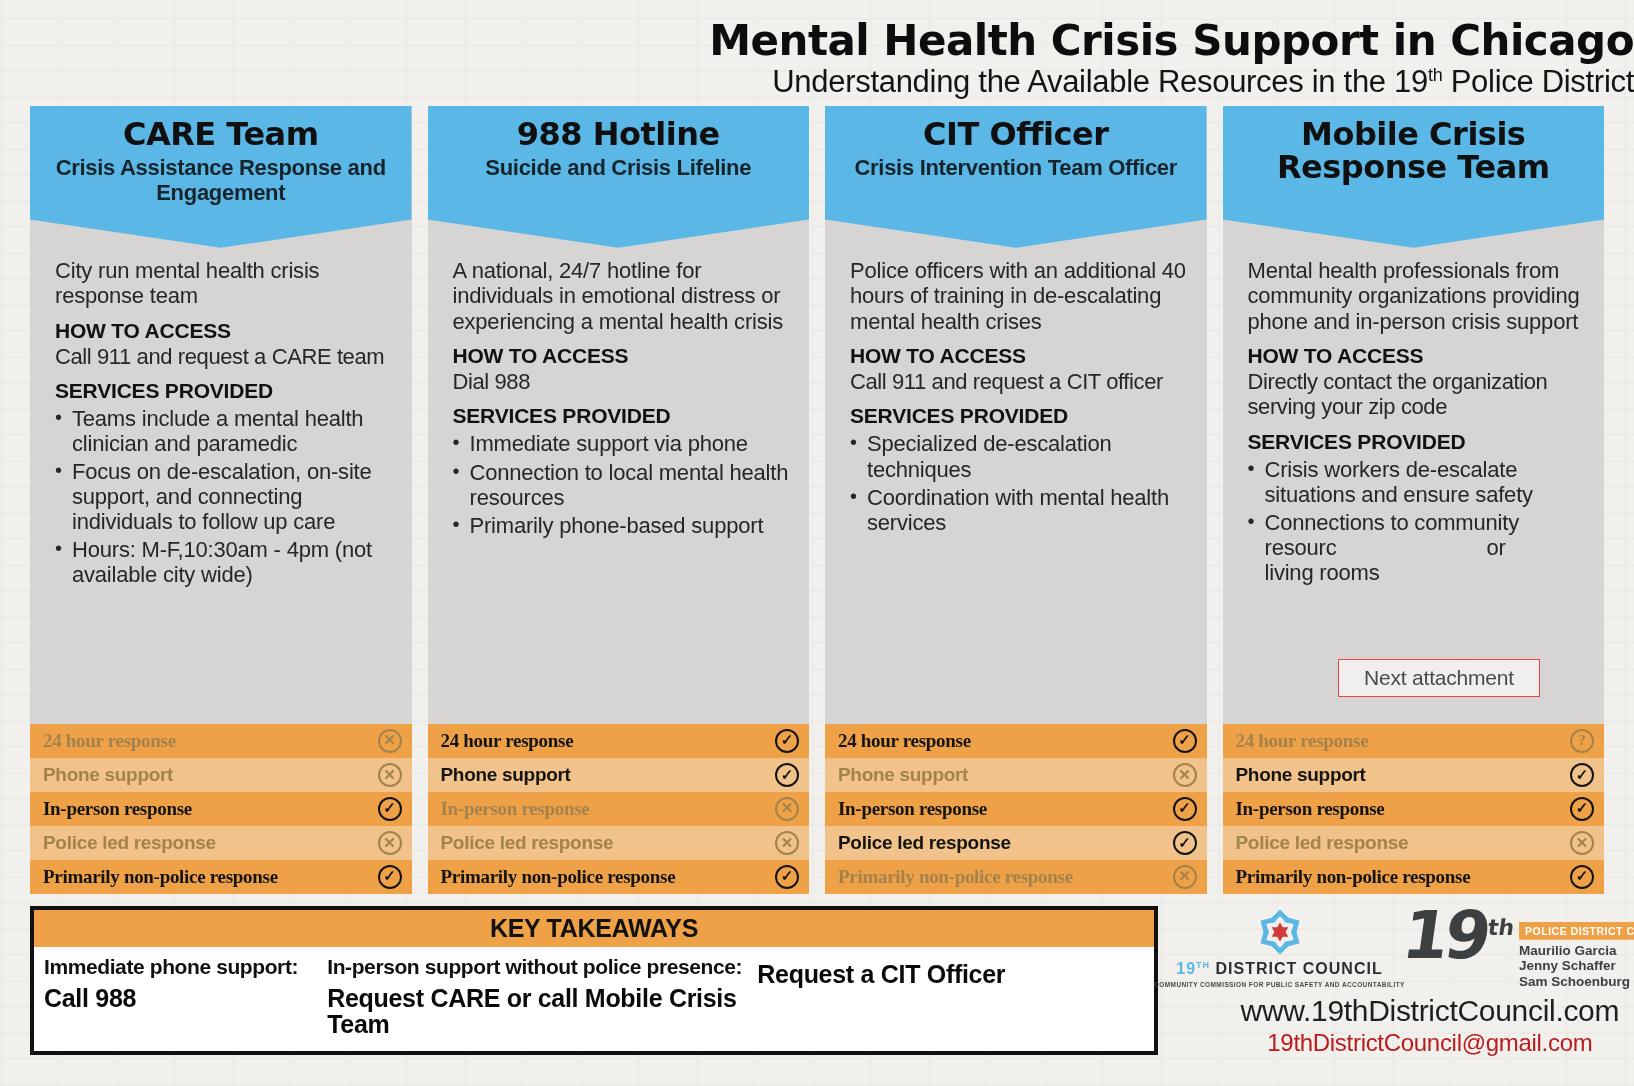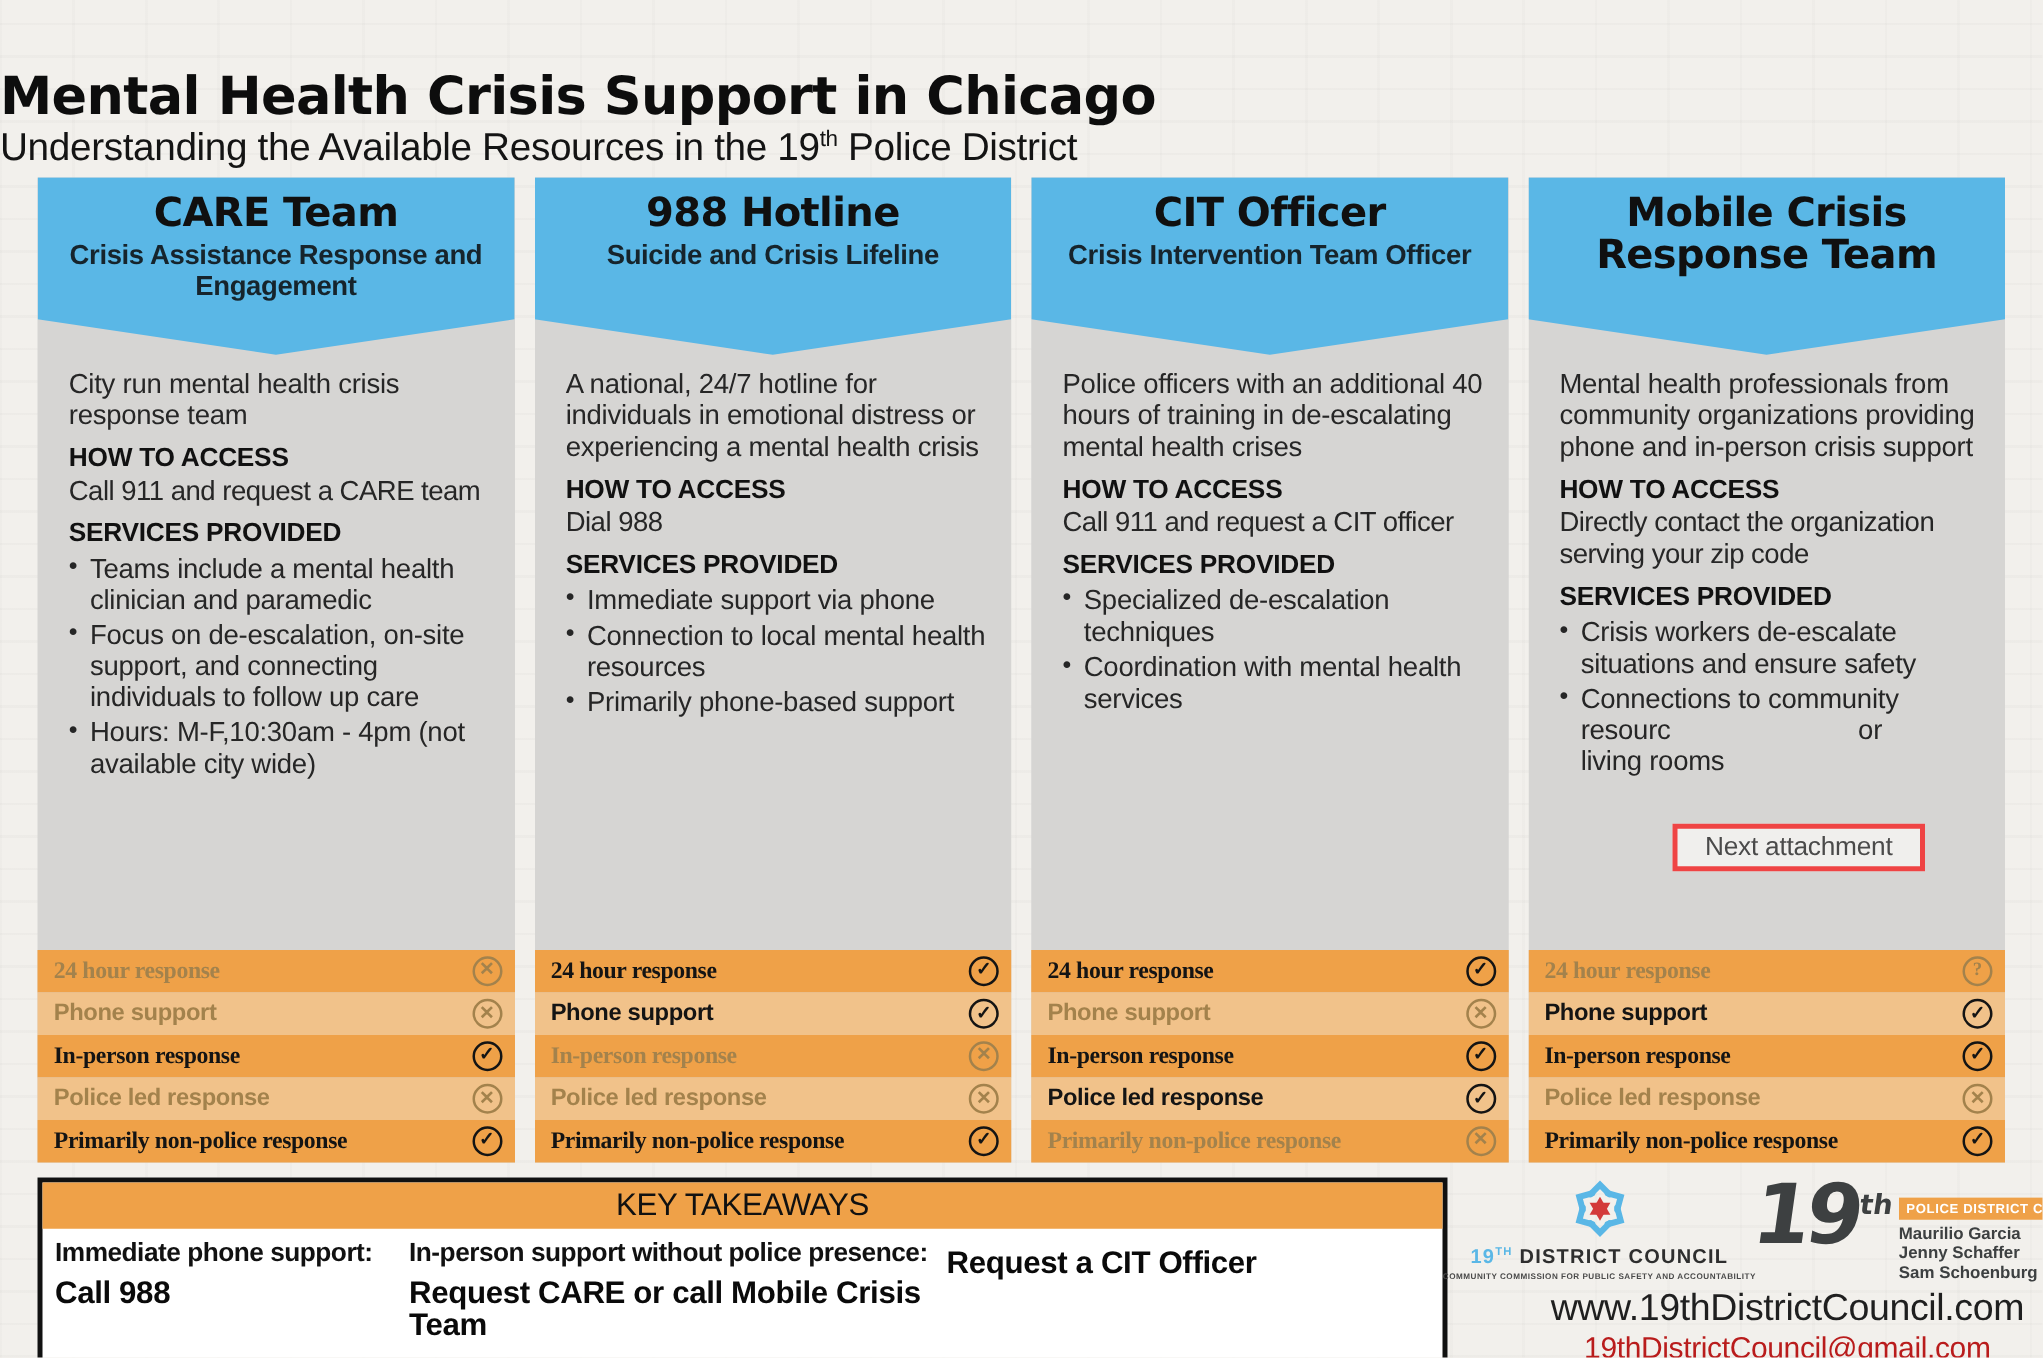--- a/index.html
+++ b/index.html
@@ -11,21 +11,21 @@
   body{
     font-family:"Liberation Sans", sans-serif;
     color:var(--ink);
     background:
       repeating-linear-gradient(0deg, rgba(0,0,0,0.02) 0 2px, rgba(0,0,0,0) 2px 26px),
       repeating-linear-gradient(90deg, rgba(0,0,0,0.015) 0 2px, rgba(0,0,0,0) 2px 58px),
       #f2f0ec;
     position:relative; overflow:hidden;
   }
   
-  .page-head{text-align:left; padding-top:18px;margin-top:36px;}
+  .page-head{text-align:right; padding-top:18px;}
   .page-title{
     font-family:"DejaVu Sans", sans-serif;
     font-size:42px; font-weight:800; letter-spacing:-0.5px; color:#0d0d0d; line-height:1.1;
   }
   .page-subtitle{font-size:31px; color:#141414; line-height:1.15; letter-spacing:-0.3px;}
   .page-subtitle sup{font-size:18px;}
   
   .columns{
     display:flex; gap:16px; padding:0 30px; margin-top:6px;
     height:788px; align-items:stretch;
@@ -68,21 +68,21 @@
   }
   .chk-yes .chk-icon{border:2.5px solid #141414; color:#141414;}
   .chk-no  .chk-icon{border:2px solid var(--muted); color:var(--muted);}
   
   .footer{display:flex; gap:14px; padding:12px 30px 0; align-items:flex-start;}
   .takeaways{
     width:1128px; flex:none; background:#ffffff; border:4px solid #111;
   }
   .tk-head{
     background:var(--odark); height:37px; display:flex; align-items:center; justify-content:center;
-    font-size:25px; font-weight:400; letter-spacing:-0.3px; color:#111;
+    font-size:25px; font-weight:700; letter-spacing:-0.3px; color:#111;
   }
   .tk-body{display:flex; padding:8px 10px 14px; gap:14px;}
   .tk-item1{width:275px;} .tk-item2{width:425px;} .tk-item3{width:395px;}
   .tk-label{font-size:21px; font-weight:700; letter-spacing:-0.4px; color:#111;}
   .tk-action{font-size:25px; font-weight:800; letter-spacing:-0.3px; color:#0a0a0a; margin-top:6px; line-height:1.05;}
   .footer-right{flex:1; display:flex; flex-direction:column; align-items:center;}
   .logos{display:flex; align-items:center; gap:16px; margin-top:2px;}
   .cc-logo{display:flex; flex-direction:column; align-items:center; width:215px;}
   .cc-mark{line-height:1;}
   .cc-name{font-size:16px; font-weight:800; letter-spacing:1px; color:#2e2e2e; margin-top:2px; white-space:nowrap;}
@@ -100,21 +100,21 @@
     background:var(--odark); color:#fff; font-size:10.5px; font-weight:800; letter-spacing:0.5px;
     padding:3px 10px 3px 6px; white-space:nowrap;
     clip-path:polygon(0 0,100% 0,95% 50%,100% 100%,0 100%);
   }
   .pdc-names{font-size:13.5px; font-weight:700; color:#3d4041; line-height:1.15; margin-top:3px;}
   .site-link{font-size:30px; color:#1f1f1f; letter-spacing:-0.3px; line-height:1.2; margin-top:4px;}
   .email-link{font-size:24px; color:#b91c1c; letter-spacing:-0.3px; line-height:1.2;}
   
   .tooltip{
     position:absolute; left:1338px; top:659px; width:202px; height:38px;
-    background:#f0efed; border:4px solid #ef4444; color:#4a4a4a;
+    background:#f0efed; border:1px solid #ef4444; color:#4a4a4a;
     display:flex; align-items:center; justify-content:center;
     font-size:21px; letter-spacing:-0.2px; z-index:10;
   }
 </style>
 </head>
 <body>
 
 <div class="page-head">
   <div class="page-title">Mental Health Crisis Support in Chicago</div>
   <div class="page-subtitle"><span>Understanding the Available Resources in the 19</span><sup>th</sup><span> Police District</span></div>

